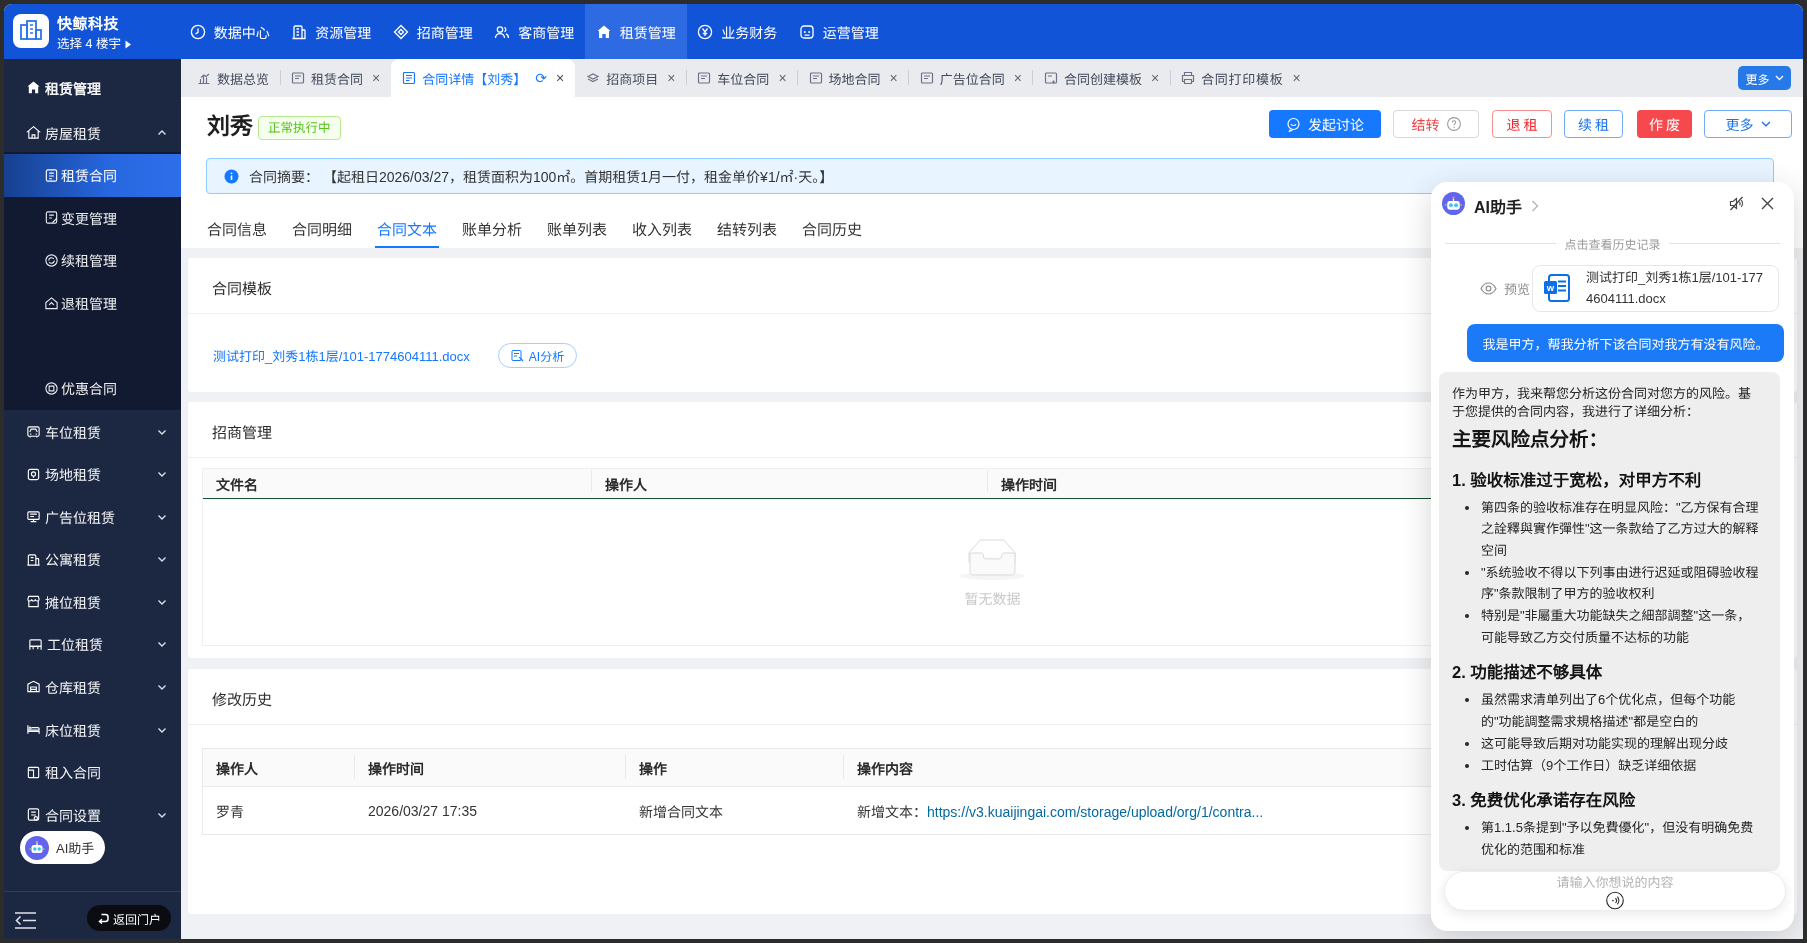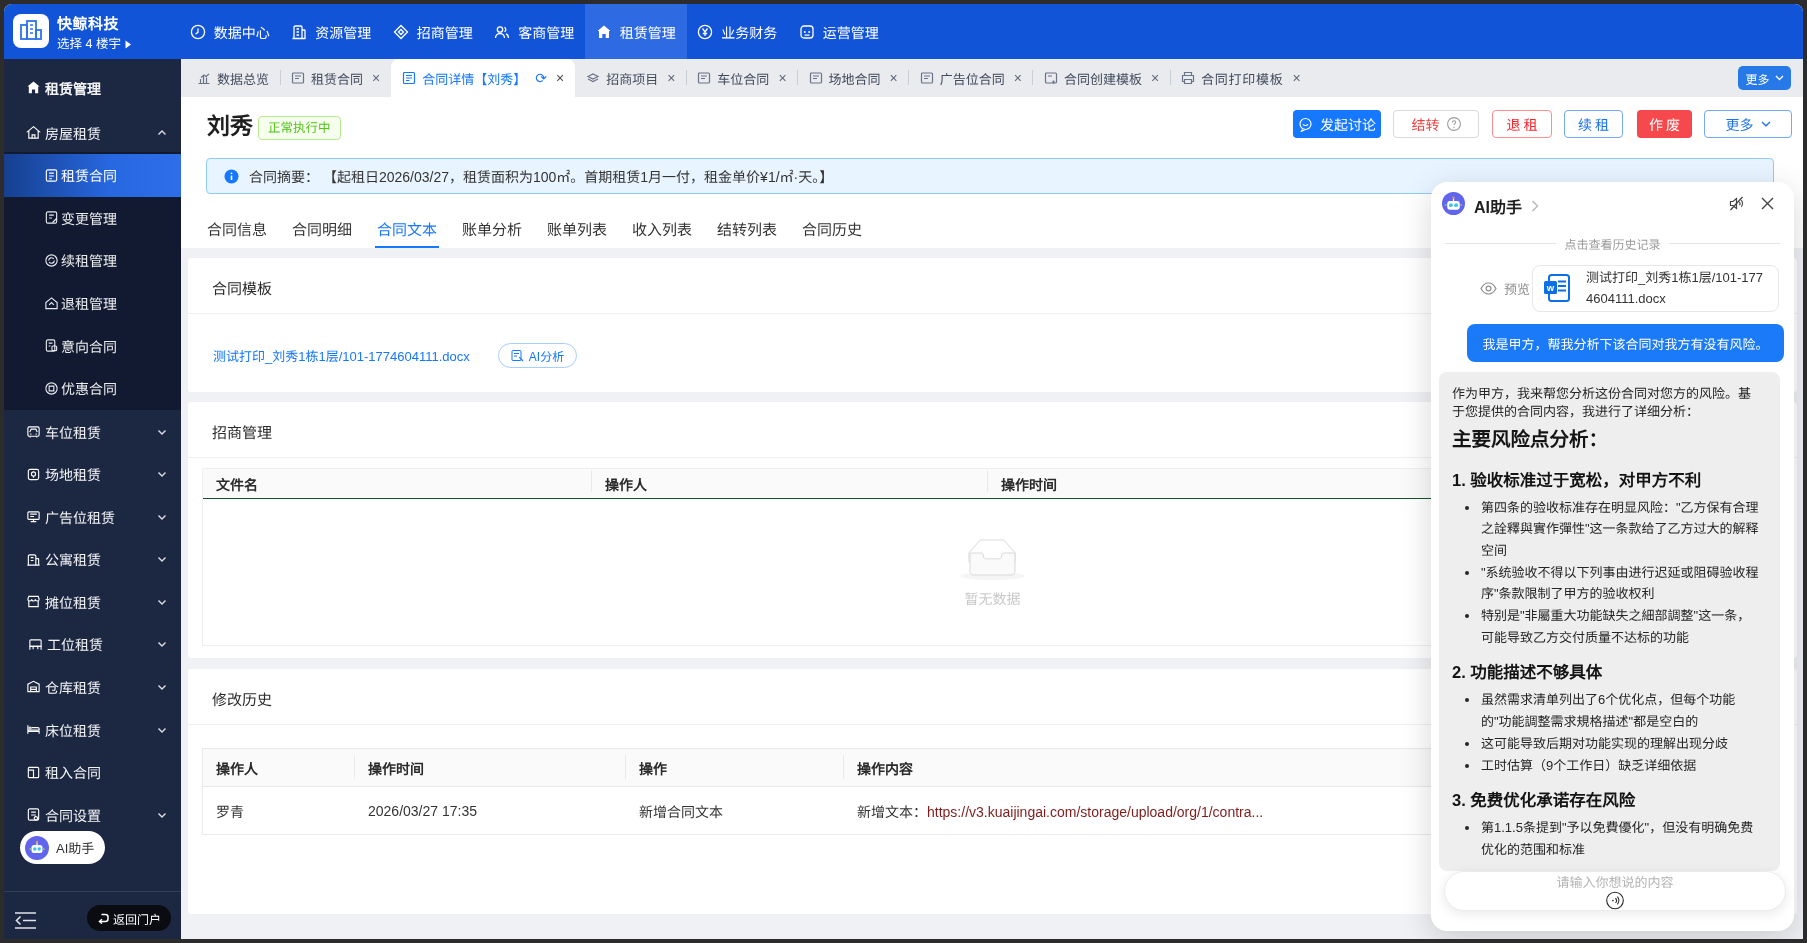--- a/index.html
+++ b/index.html
@@ -163,26 +163,20 @@
       <div class="subrow" style="top:87.2px;">
         <svg class="ic" viewBox="0 0 16 16" fill="none" stroke="#e8eaf0" stroke-width="1.2">
             <circle cx="8" cy="8" r="6"></circle>
             <path d="M5 8a3 3 0 0 1 5.5-1.6M11 8a3 3 0 0 1-5.5 1.6"></path>
           </svg>续租管理</div>
       <div class="subrow" style="top:129.8px;">
         <svg class="ic" viewBox="0 0 16 16" fill="none" stroke="#e8eaf0" stroke-width="1.2">
             <path d="M8 2 L14 7 V13.5 H2 V7 Z"></path>
             <path d="M5.5 9.5 L8 7 L10.5 9.5"></path>
           </svg>退租管理</div>
-      <div class="subrow" style="top:172.4px;">
-        <svg class="ic" viewBox="0 0 16 16" fill="none" stroke="#e8eaf0" stroke-width="1.2">
-            <rect x="2.5" y="2" width="9" height="12" rx="1.5"></rect>
-            <rect x="8.5" y="8.5" width="5" height="5" rx="1"></rect>
-            <path d="M5 5.5h4M5 8.5h2"></path>
-          </svg>意向合同</div>
       <div class="subrow" style="top:215px;">
         <svg class="ic" viewBox="0 0 16 16" fill="none" stroke="#e8eaf0" stroke-width="1.2">
             <circle cx="8" cy="8" r="6"></circle>
             <path d="M5.5 5.5h5v5h-5z"></path>
           </svg>优惠合同</div>
     </div>
     <div class="srow" style="top:393.5px;">
       <svg class="ic" viewBox="0 0 16 16" fill="none" stroke="#fff" stroke-width="1.2">
           <rect x="2.5" y="2.5" width="11" height="11" rx="2"></rect>
           <path d="M8 5.2 a2.2 2.2 0 1 1 0 4.4 a2.2 2.2 0 1 1 0-4.4 M8 9.6 V11.5"></path>
@@ -338,21 +332,21 @@
       <div class="ph-tabs">
         <div class="t">合同信息</div>
           <div class="t">合同明细</div>
           <div class="t act">合同文本</div>
           <div class="t">账单分析</div>
           <div class="t">账单列表</div>
           <div class="t">收入列表</div>
           <div class="t">结转列表</div>
           <div class="t">合同历史</div>
       </div>
-      <div class="btn" style="right:422px;width:88px;background:#1677ff;color:#fff;align-items:center;"><svg width="15" height="15" viewBox="0 0 15 15" fill="none" stroke="#fff" stroke-width="1.2">
+      <div class="btn" style="right:422px;width:112px;background:#1677ff;color:#fff;align-items:center;"><svg width="15" height="15" viewBox="0 0 15 15" fill="none" stroke="#fff" stroke-width="1.2">
             <circle cx="7.5" cy="7" r="5.5"></circle>
             <path d="M5 7.2c.5.8 1.5 1.3 2.5 1.3s2-.5 2.5-1.3"></path>
             <path d="M4.5 12.5 L3.5 14.2 L6.5 13.3"></path>
           </svg>发起讨论</div>
       <div class="btn" style="right:324px;width:86px;border:1px solid #d9d9d9;color:#ef4444;background:#fff;">结转 <svg width="14" height="14" viewBox="0 0 14 14" fill="none" stroke="#9b9b9b" stroke-width="1.1">
             <circle cx="7" cy="7" r="6.4"></circle>
             <path d="M5.3 5.4c0-1 .8-1.7 1.7-1.7s1.7.7 1.7 1.6c0 1.2-1.7 1.4-1.7 2.6"></path>
             <circle cx="7" cy="10.3" r="0.7" fill="#9b9b9b" stroke="none"></circle>
           </svg></div>
       <div class="btn" style="right:251px;width:60px;border:1px solid #fb8f8f;color:#f5252c;background:#fff;letter-spacing:3px;padding-left:3px;">退租</div>
@@ -401,21 +395,21 @@
         <div class="thead" style="height:38px;border-bottom:1px solid #e9e9e9;">
           <div style="width:152px;">操作人<i style="position:absolute;right:0;top:-3px;height:24px;width:1px;background:#e9e9e9;"></i></div>
           <div style="width:271px;">操作时间<i style="position:absolute;right:0;top:-3px;height:24px;width:1px;background:#e9e9e9;"></i></div>
           <div style="width:218px;">操作<i style="position:absolute;right:0;top:-3px;height:24px;width:1px;background:#e9e9e9;"></i></div>
           <div style="flex:1;">操作内容</div>
         </div>
         <div class="trow" style="display:flex;align-items:center;height:47px;font-size:14px;color:#333;">
           <div style="width:152px;">罗青</div>
           <div style="width:271px;">2026/03/27 17:35</div>
           <div style="width:218px;">新增合同文本</div>
-          <div style="flex:1;">新增文本：<span style="color:#7f1d1d;font-size:14px;">https://v3.kuaijingai.com/storage/upload/org/1/contra...</span></div>
+          <div style="flex:1;">新增文本：<span style="color:#0369a1;font-size:14px;">https://v3.kuaijingai.com/storage/upload/org/1/contra...</span></div>
         </div>
       </div>
     </div>
   </div>
 
   <div class="aipanel">
     <svg class="ai-av" viewBox="0 0 24 24">
         <circle cx="12" cy="12" r="12" fill="#6165ee"></circle>
         <rect x="5.5" y="9.5" width="13" height="9" rx="2.5" fill="#fff"></rect>
         <circle cx="9.3" cy="13.7" r="2" fill="#3bc3f0"></circle>

